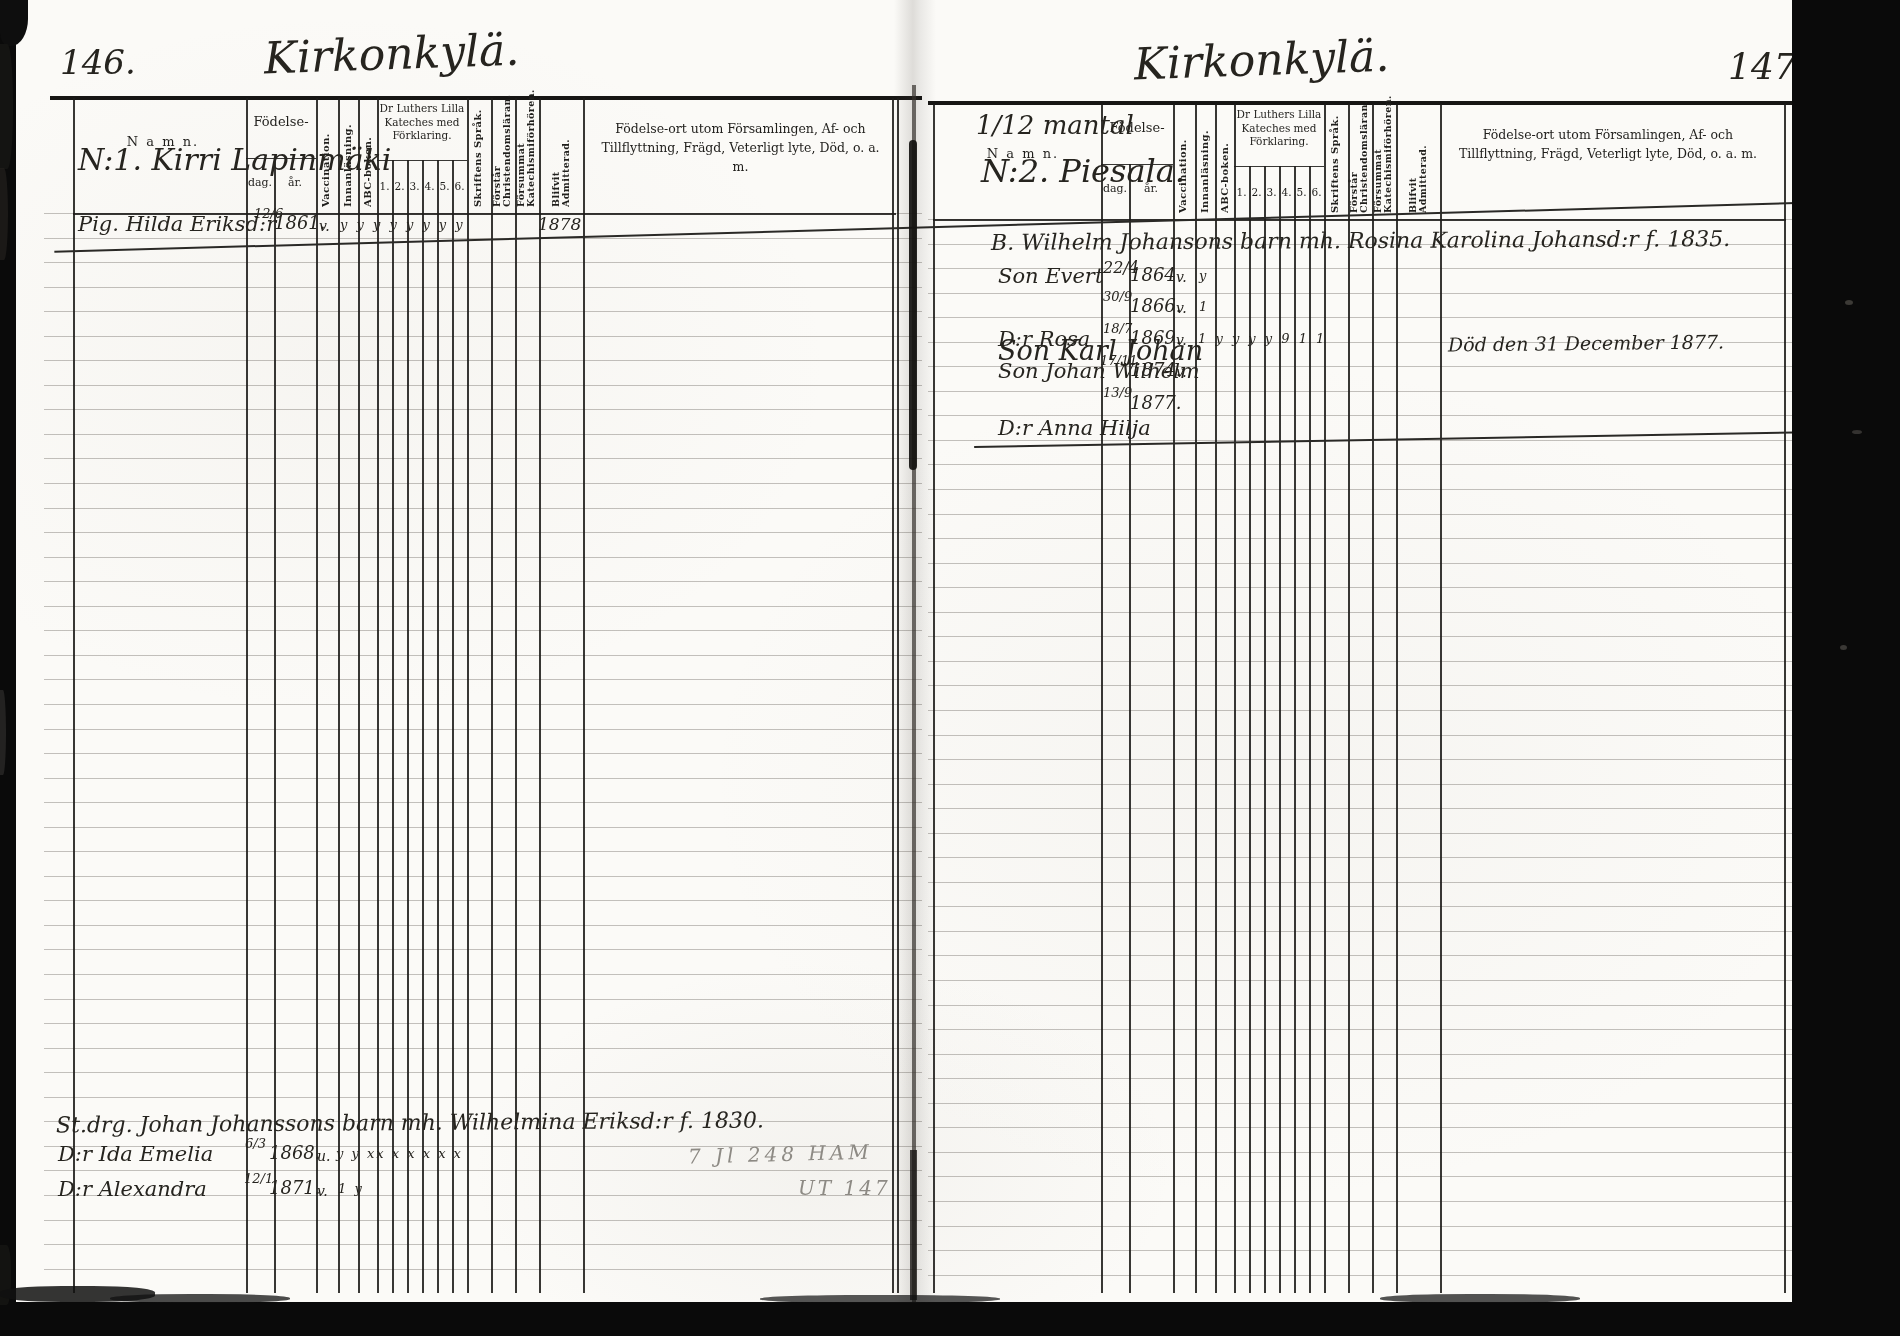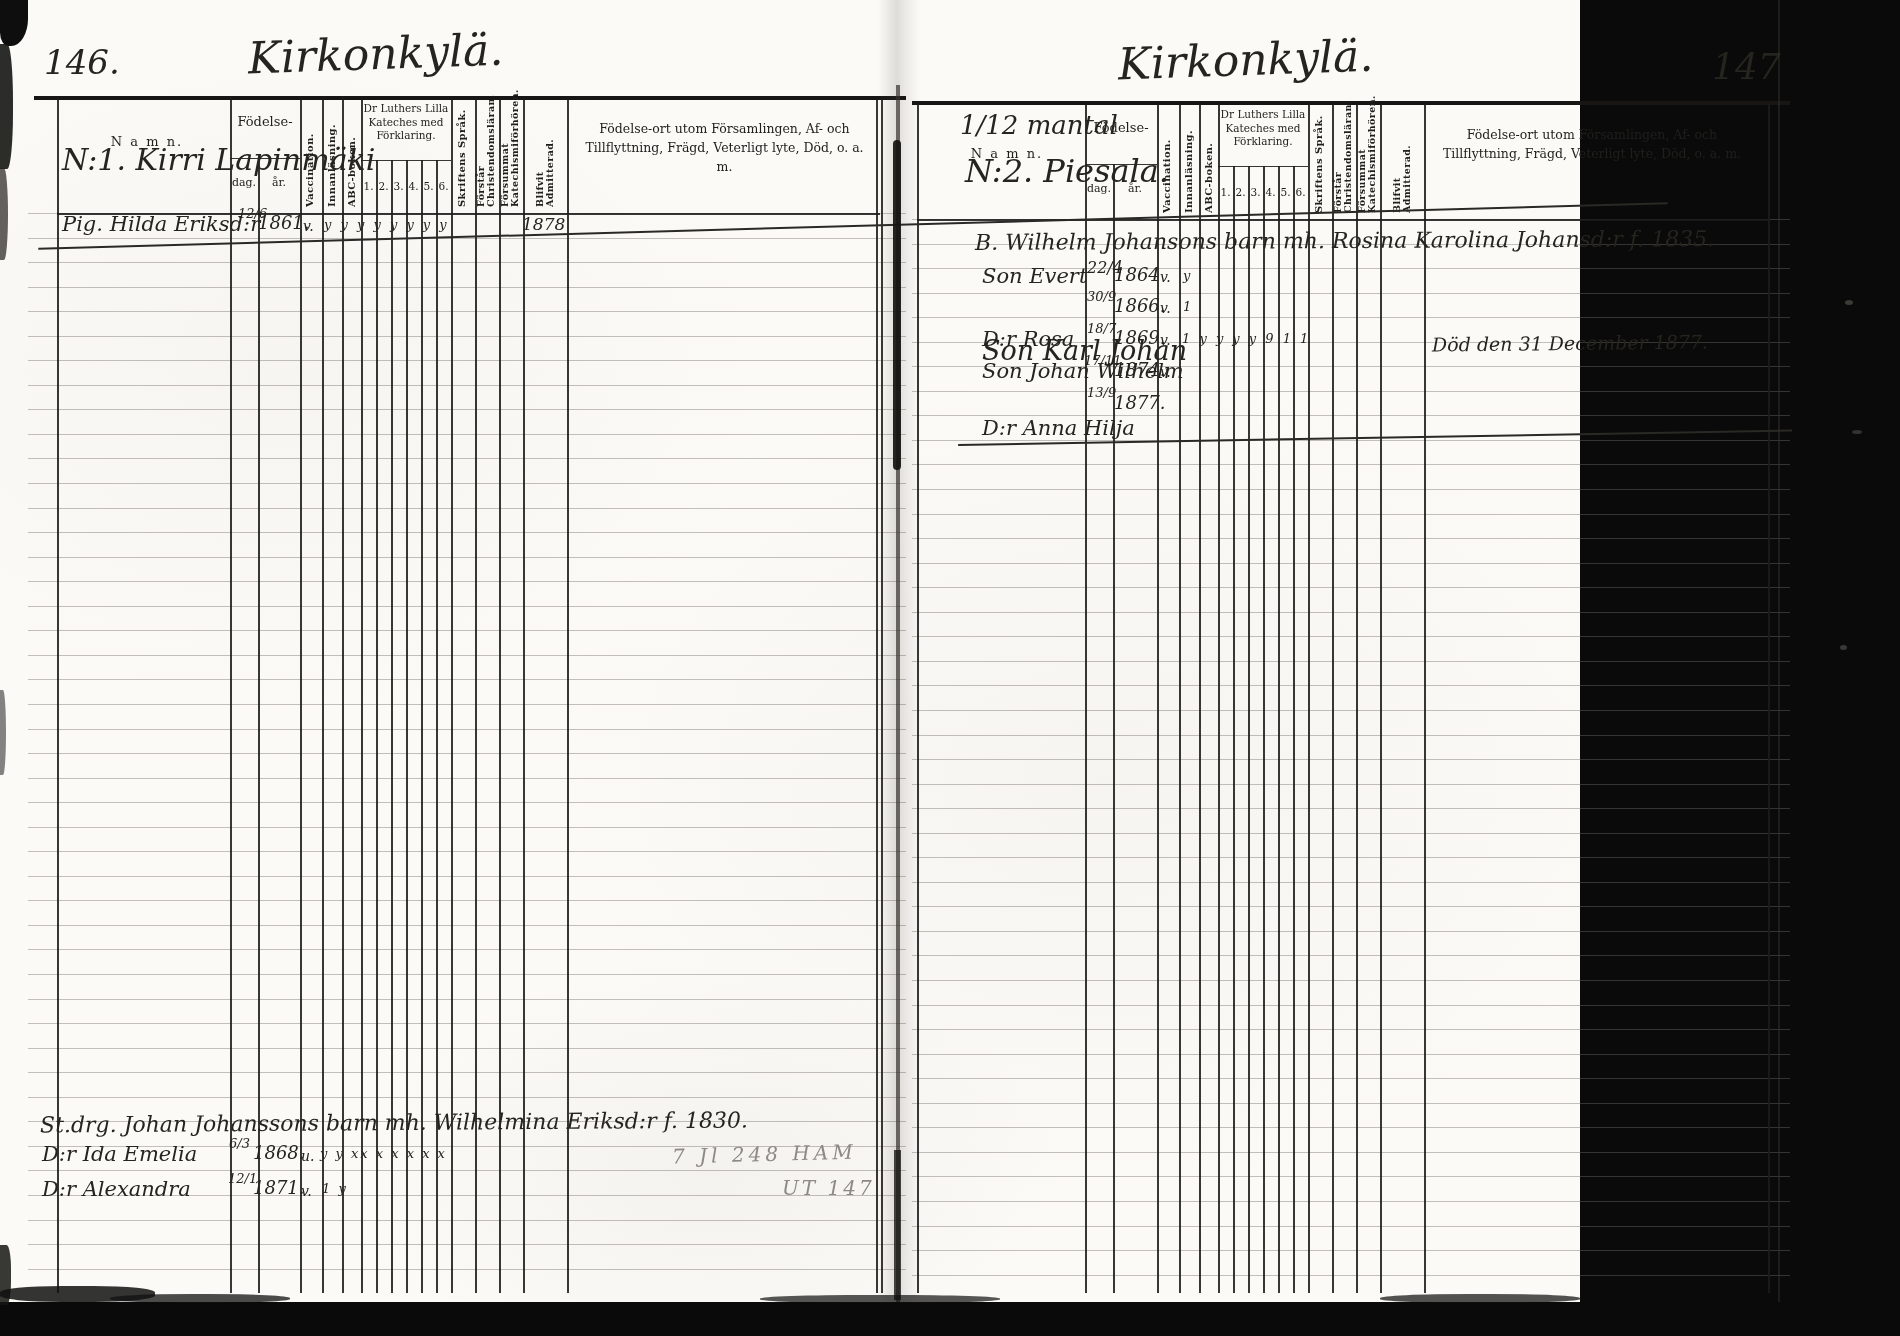--- a/index.html
+++ b/index.html
@@ -1,17 +1,17 @@
 <!DOCTYPE html>
 <html><head>
 <meta charset="utf-8">
 <style>
   html,body{margin:0;padding:0;background:#000;}
   .scan{position:relative;width:1900px;height:1336px;overflow:hidden;background:#0a0a0a;font-family:"DejaVu Serif",serif;}
-  .paper{position:absolute;left:0;top:0;width:1580px;height:1302px;
+  .paper{position:absolute;left:16px;top:0;width:1792px;height:1302px;
     background:
       radial-gradient(ellipse 700px 500px at 18% 28%, rgba(205,200,190,0.10), transparent 70%),
       radial-gradient(ellipse 800px 600px at 70% 60%, rgba(200,196,188,0.10), transparent 70%),
       radial-gradient(ellipse 500px 300px at 45% 90%, rgba(190,186,178,0.12), transparent 70%),
       #fbfaf7;}
   .ruled{position:absolute;background:repeating-linear-gradient(to bottom, rgba(115,110,104,0.42) 0px, rgba(115,110,104,0.42) 1px, transparent 1px, transparent 24.55px);}
   .rule-heavy{position:absolute;height:3.5px;background:#171614;}
   .tbl{position:absolute;}
   .vl{position:absolute;top:0;width:1.5px;background:rgba(28,27,25,0.88);}
   .hl{position:absolute;height:1.3px;background:rgba(28,27,25,0.88);}

